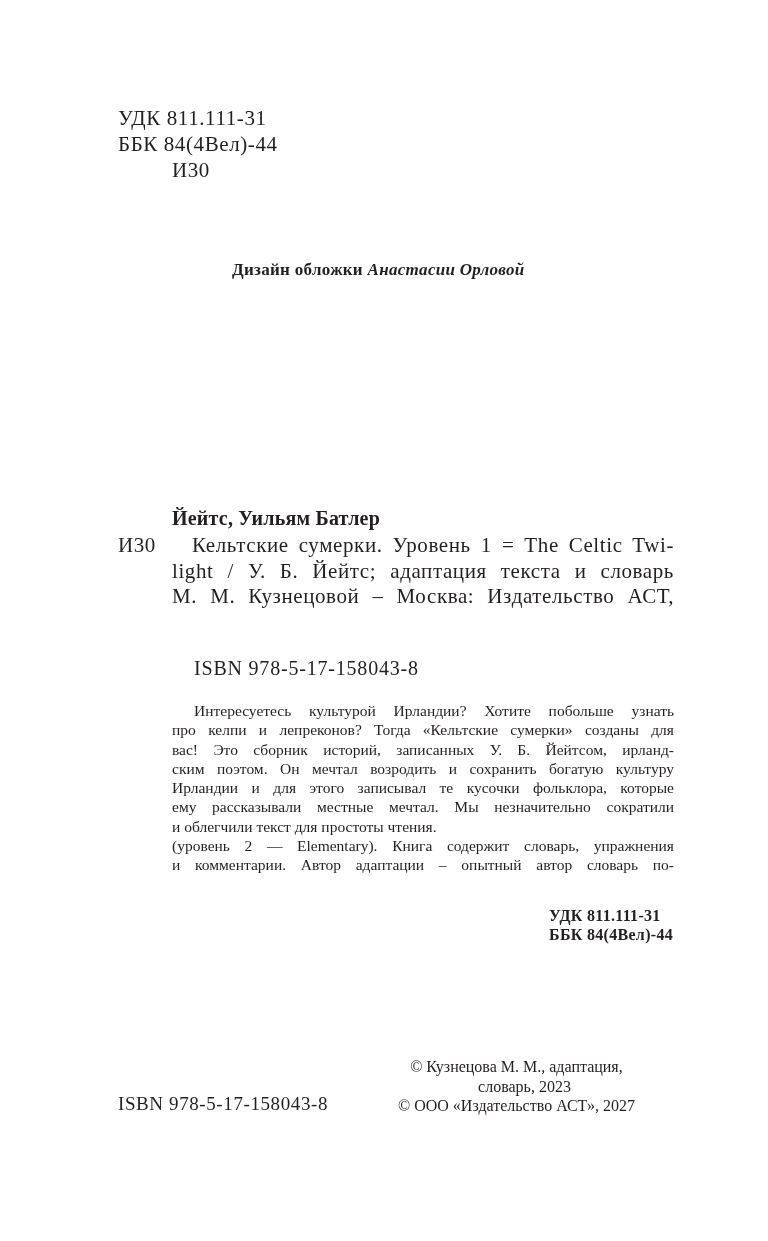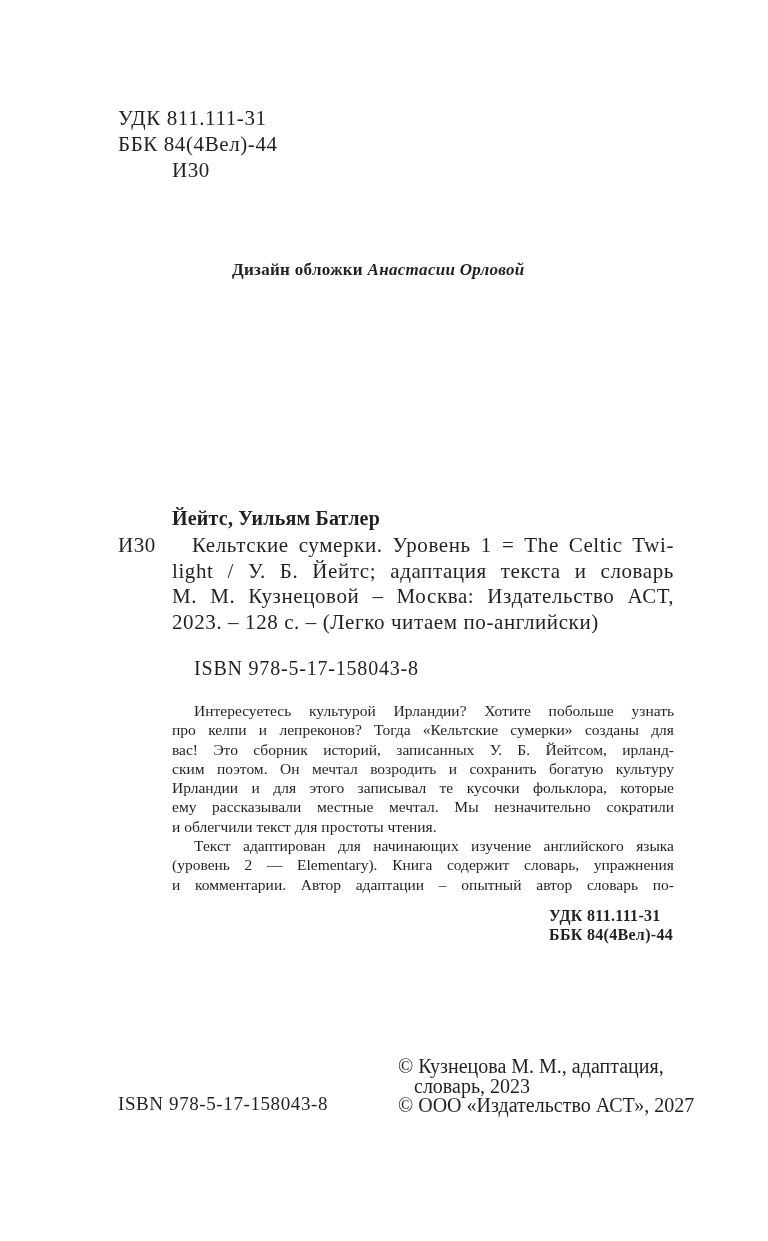--- a/index.html
+++ b/index.html
@@ -19,21 +19,21 @@
     .biblio { left: 172px; top: 533px; width: 502px; line-height: 25.5px; white-space: normal; text-align: justify; }
     .biblio .line { display: block; text-align-last: justify; }
     .biblio .line.first { text-indent: 20px; }
     .biblio .line.last { text-align-last: left; }
     .isbn-main { left: 194px; top: 657px; font-size: 20px; letter-spacing: 0.8px; }
     .annot { left: 172px; top: 701px; width: 502px; line-height: 19.3px; white-space: normal; font-size: 15.5px; }
     .annot .line { display: block; text-align: justify; text-align-last: justify; }
     .annot .line.ind { text-indent: 22px; }
     .annot .line.end { text-align-last: left; }
     .udk-right { right: 95px; top: 906px; font-size: 16px; font-weight: bold; line-height: 19px; text-align: left; letter-spacing: 0.3px; }
-    .copy { left: 398px; top: 1057px; font-size: 20px; line-height: 19.5px; }
+    .copy { left: 398px; top: 1057px; font-size: 16px; line-height: 19.5px; text-align: center; }
     .copy .ind2 { padding-left: 16px; }
     .isbn-bottom { left: 118px; top: 1093px; font-size: 19px; letter-spacing: 0.6px; }
   </style>
 </head>
 <body>
 
 <div class="abs udk-block lg">
   <div>УДК 811.111-31</div>
   <div>ББК 84(4Вел)-44</div>
   <div class="indent">И30</div>
@@ -43,34 +43,32 @@
   <span>Дизайн обложки </span><i>Анастасии Орловой</i>
 </div>
 
 <div class="abs author">Йейтс, Уильям Батлер</div>
 <div class="abs code lg">И30</div>
 
 <div class="abs biblio lg">
   <span class="line first">Кельтские сумерки. Уровень 1 = The Celtic Twi-</span>
   <span class="line">light / У. Б. Йейтс; адаптация текста и словарь</span>
   <span class="line">М. М. Кузнецовой – Москва: Издательство АСТ,</span>
-  <span class="line last">2023. – 128 с. – (Легко читаем по-английски)</span>
 </div>
 
 <div class="abs isbn-main">ISBN 978-5-17-158043-8</div>
 
 <div class="abs annot">
   <span class="line ind">Интересуетесь культурой Ирландии? Хотите побольше узнать</span>
   <span class="line">про келпи и лепреконов? Тогда «Кельтские сумерки» созданы для</span>
   <span class="line">вас! Это сборник историй, записанных У. Б. Йейтсом, ирланд-</span>
   <span class="line">ским поэтом. Он мечтал возродить и сохранить богатую культуру</span>
   <span class="line">Ирландии и для этого записывал те кусочки фольклора, которые</span>
   <span class="line">ему рассказывали местные мечтал. Мы незначительно сократили</span>
   <span class="line end">и облегчили текст для простоты чтения.</span>
-  <span class="line ind">Текст адаптирован для начинающих изучение английского языка</span>
   <span class="line">(уровень 2 — Elementary). Книга содержит словарь, упражнения</span>
   <span class="line">и комментарии. Автор адаптации – опытный автор словарь по-</span>
 </div>
 
 <div class="abs udk-right">
   <div>УДК 811.111-31</div>
   <div>ББК 84(4Вел)-44</div>
 </div>
 
 <div class="abs copy">

